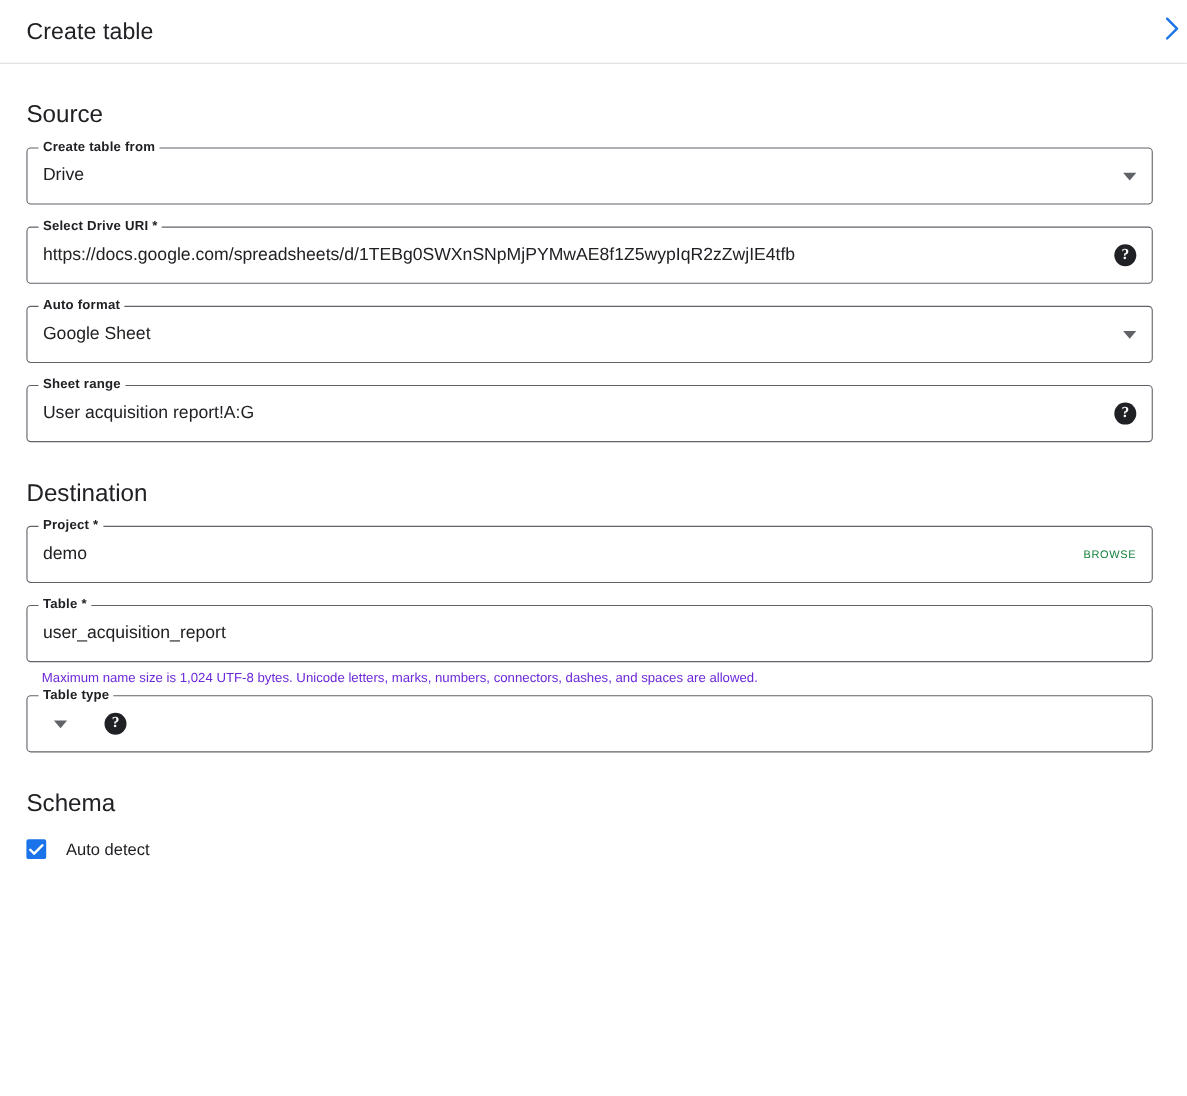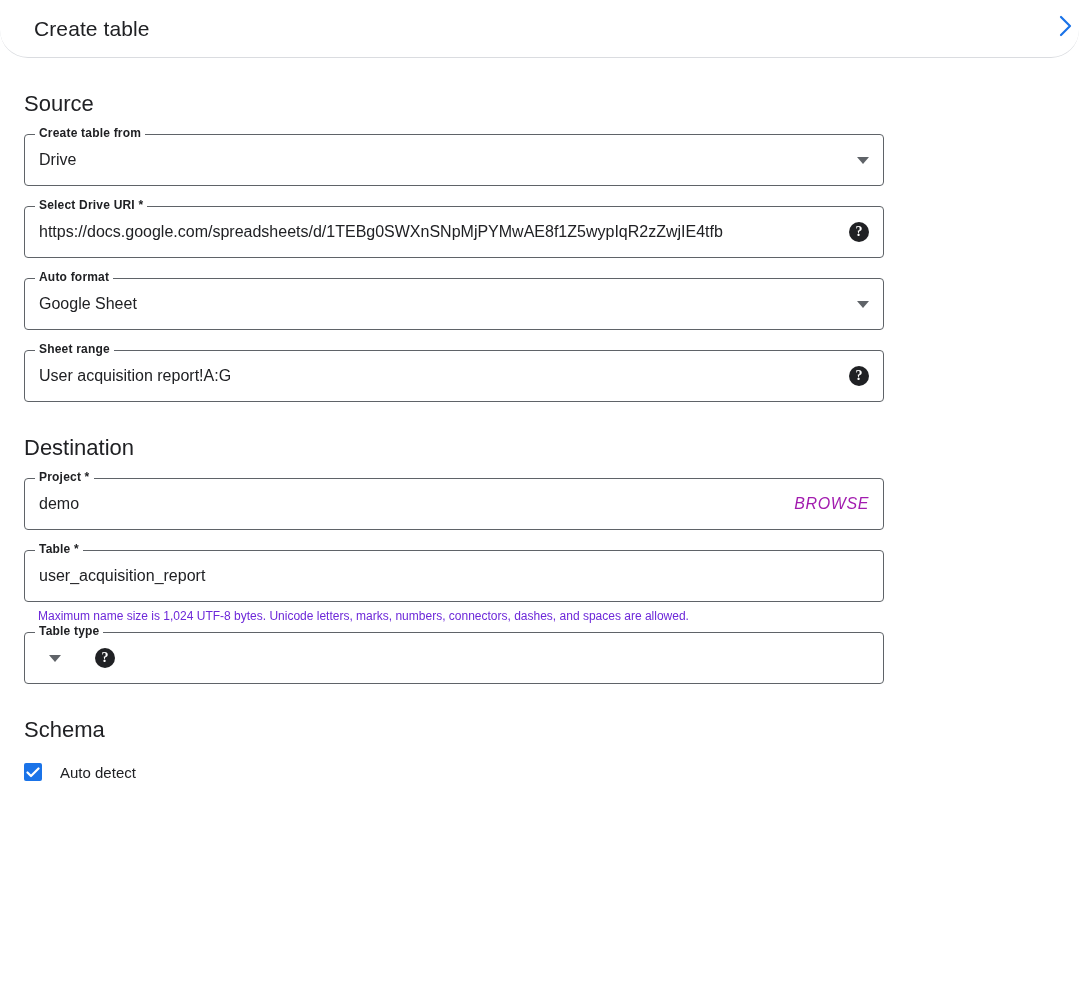--- a/index.html
+++ b/index.html
@@ -16,23 +16,22 @@
     overflow: hidden;
     position: relative;
   }
 
   
   .panel-header {
     height: 58px;
     border-bottom: 1px solid #dadce0;
     display: flex;
     align-items: center;
-    padding: 0 18px 0 34px;
+    padding: 0 18px 0 24px;
     position: relative;
-    border-radius: 28px;
   }
   .panel-title {
     font-size: 21px;
     color: #202124;
     letter-spacing: 0.1px;
   }
   .header-collapse {
     position: absolute;
     right: 0px;
     top: 6px;
@@ -53,21 +52,21 @@
     font-size: 22px;
     font-weight: 400;
     color: #202124;
     margin: 33px 0 17px 0;
   }
 
   
   .field {
     position: relative;
     margin-bottom: 20px;
-    width: 860px;
+    width: 1024px;
   }
   .field .box {
     height: 52px;
     border: 1px solid #5f6368;
     border-radius: 4px;
     display: flex;
     align-items: center;
     padding: 0 14px;
     background: #fff;
     gap: 22px;
@@ -116,28 +115,27 @@
     display: flex;
     align-items: center;
     justify-content: center;
     margin-left: 12px;
     flex: none;
     cursor: pointer;
     font-family: "Liberation Serif", serif;
     line-height: 1;
   }
   .browse-link {
-    color: #a21caf;
-    font-size: 16px;
+    color: #15803d;
+    font-size: 10px;
     font-weight: 500;
     letter-spacing: 0.6px;
     margin-left: 12px;
     cursor: pointer;
     flex: none;
-    font-style: italic;
   }
 
   .helper-text {
     font-size: 12px;
     color: #6d28d9;
     margin: -14px 0 8px 14px;
     line-height: 16px;
   }
 
   

